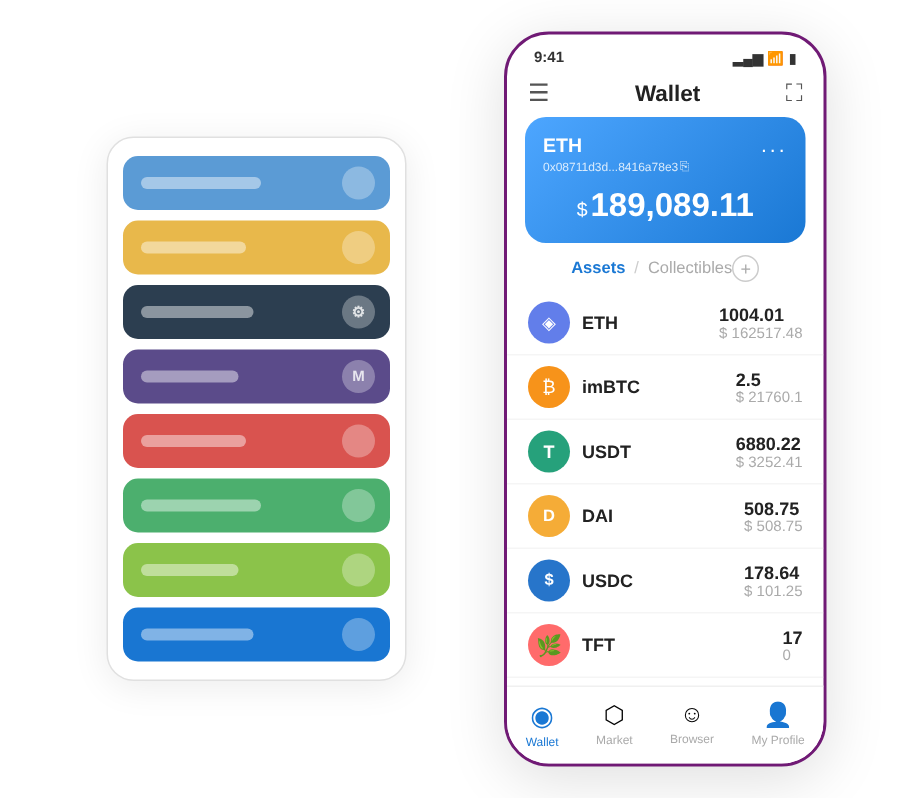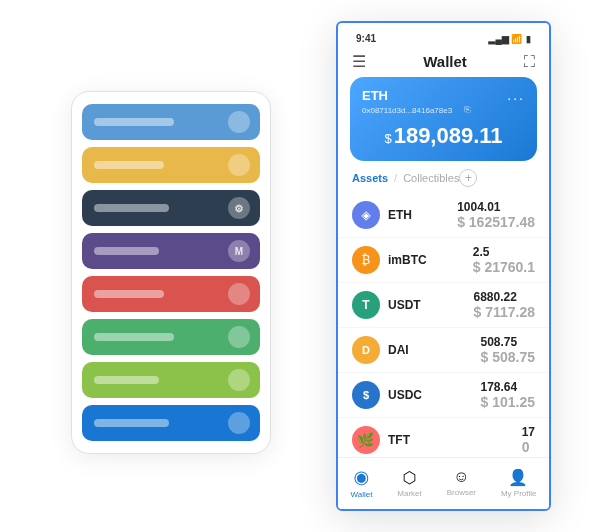--- a/index.html
+++ b/index.html
@@ -79,22 +79,22 @@
     .card-blue2  { background: #1976d2; }
 
     
     .phone {
       position: absolute;
       right: 40px;
       top: 10px;
       width: 215px;
       height: 490px;
       background: #ffffff;
-      border-radius: 6px;
-      border: 2px solid #3b82f6;
+      border-radius: 30px;
+      border: 2px solid #701a75;
       box-shadow: 0 8px 40px rgba(0,0,0,0.13);
       overflow: hidden;
       display: flex;
       flex-direction: column;
       z-index: 2;
     }
 
     
     .status-bar {
       display: flex;
@@ -146,33 +146,33 @@
       margin-bottom: 2px;
     }
     .eth-label { font-size: 13px; font-weight: 700; }
     .eth-dots  { font-size: 14px; letter-spacing: 2px; }
     .eth-address {
       font-size: 8px;
       opacity: 0.8;
       margin-bottom: 8px;
       display: flex;
       align-items: center;
-      gap: 12px;
+      gap: 1px;
     }
     .eth-amount {
       font-size: 22px;
       font-weight: 700;
       text-align: center;
     }
     .eth-amount .dollar { font-size: 13px; font-weight: 400; margin-right: 2px; }
 
     
     .assets-header {
       display: flex;
-      justify-content: flex-start;
+      justify-content: center;
       align-items: center;
       padding: 0 14px 6px 14px;
     }
     .assets-tabs {
       display: flex;
       gap: 6px;
       font-size: 11px;
     }
     .assets-tab-active {
       color: #1a78d4;
@@ -232,23 +232,22 @@
     }
     .asset-values {
       text-align: left;
     }
     .asset-amount {
       font-size: 12px;
       font-weight: 600;
       color: #222;
     }
     .asset-usd {
-      font-size: 14px;
+      font-size: 10px;
       color: #aaa;
-      font-weight: bold;
     }
 
     
     .bottom-nav {
       display: flex;
       justify-content: space-around;
       align-items: center;
       padding: 8px 0 10px 0;
       border-top: 1px solid #f0f0f0;
       background: #fff;
@@ -374,21 +373,21 @@
           <div class="asset-amount">2.5</div>
           <div class="asset-usd">$ 21760.1</div>
         </div>
       </div>
 
       <div class="asset-item">
         <div class="asset-icon asset-icon-usdt" style="color:#fff;font-size:12px;font-weight:bold;">T</div>
         <span class="asset-name">USDT</span>
         <div class="asset-values">
           <div class="asset-amount">6880.22</div>
-          <div class="asset-usd">$ 7117.28</div>
+          <div class="asset-usd">$ 3252.41</div>
         </div>
       </div>
 
       <div class="asset-item">
         <div class="asset-icon asset-icon-dai" style="color:#fff;font-size:11px;font-weight:bold;">D</div>
         <span class="asset-name">DAI</span>
         <div class="asset-values">
           <div class="asset-amount">508.75</div>
           <div class="asset-usd">$ 508.75</div>
         </div>

